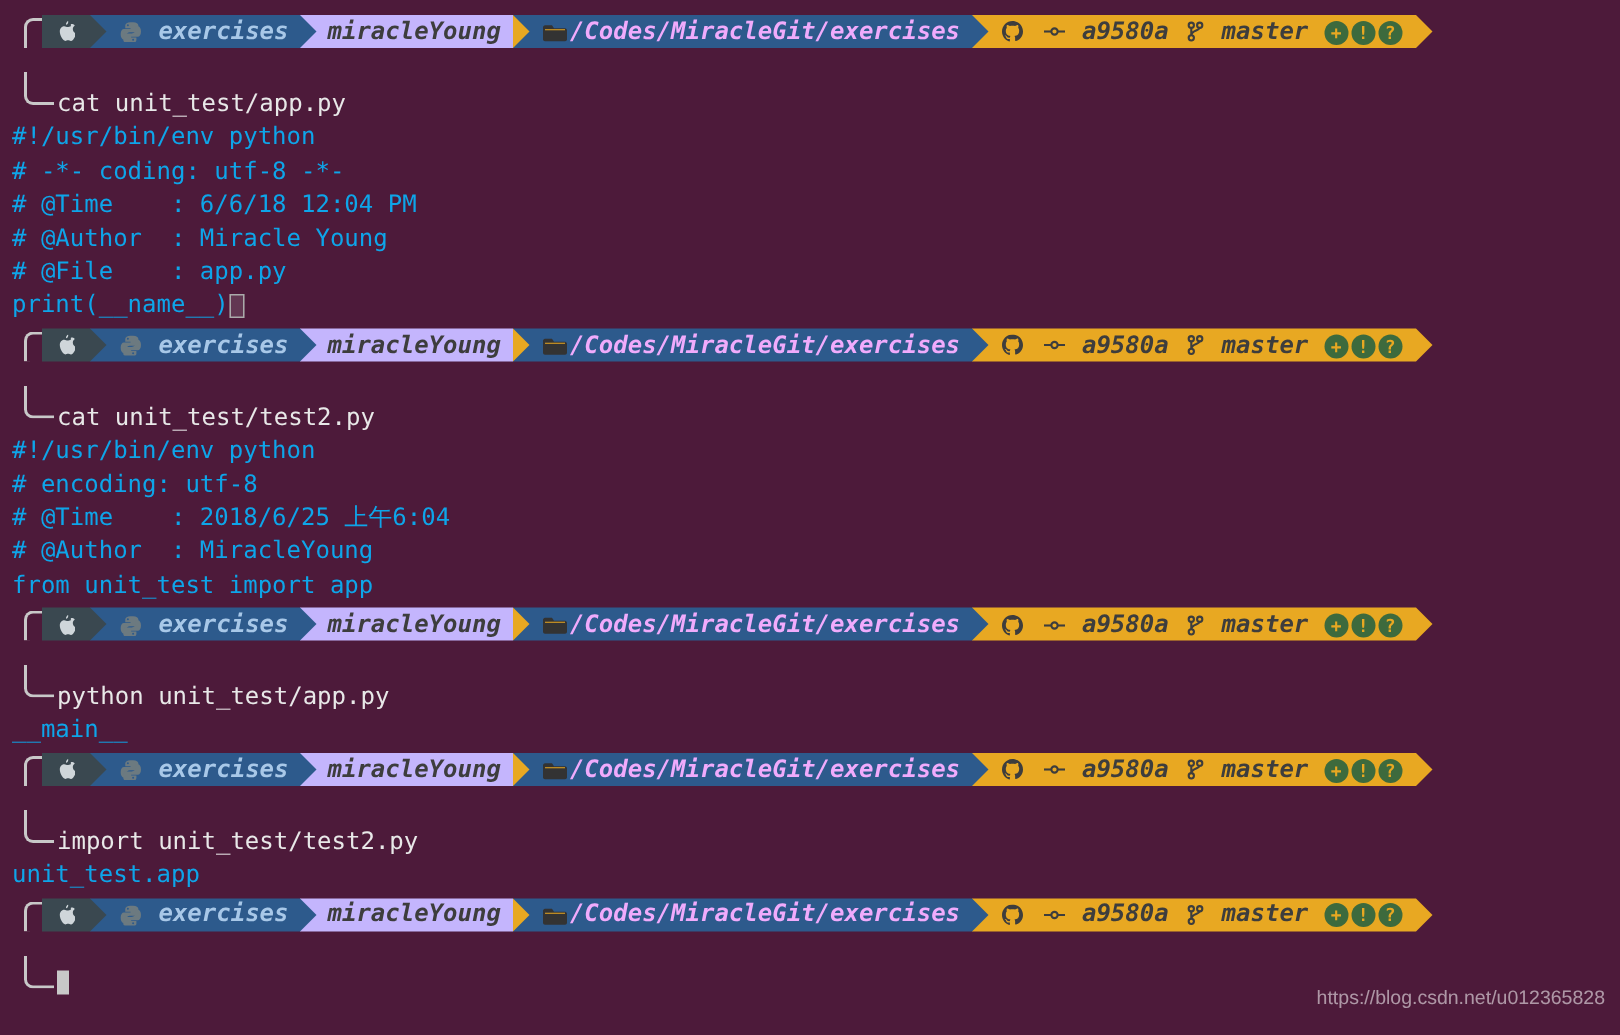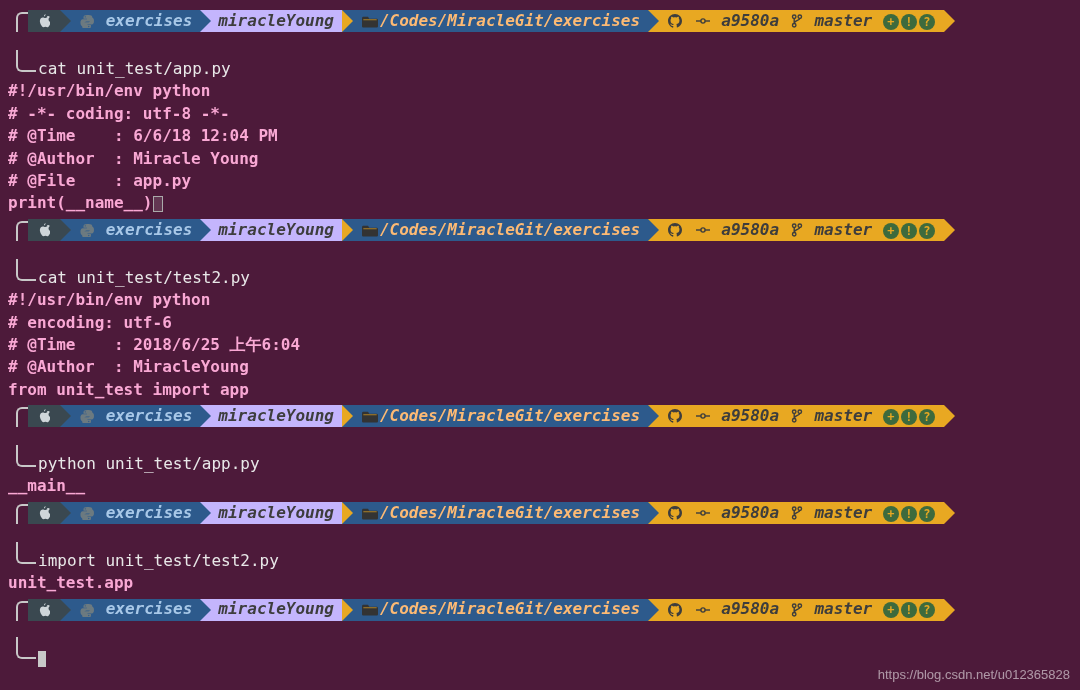--- a/index.html
+++ b/index.html
@@ -45,50 +45,50 @@
     border-left: 11px solid currentColor;
     z-index: 2;
   }
   .seg-grey { background: #3a4850; color: #3a4850; }
   .seg-grey .txt { color: #6c7a80; }
   .seg-blue1 { background: #2d5a8c; color: #2d5a8c; }
   .seg-blue1 .txt { color: #a8c8e8; font-style: italic; }
   .seg-yellow { background: #c4b5fd; color: #e8a822; }
   .seg-yellow .txt { color: #3d3d3d; font-style: italic; }
   .seg-blue2 { background: #2d5a8c; color: #2d5a8c; }
-  .seg-blue2 .txt { color: #fdba74; font-style: italic; }
+  .seg-blue2 .txt { color: #f0abfc; font-style: italic; }
   .seg-yellow2 { background: #e8a822; color: #e8a822; }
   .seg-yellow2 .txt { color: #3d3d3d; font-style: italic; }
   .icon { margin: 0 2px; }
   .txt { }
-  .cmd-line { display: flex; align-items: flex-end; margin-top: 24px; }
+  .cmd-line { display: flex; align-items: flex-start; margin-top: 24px; }
   .cmd-hook {
     width: 30px; height: 20px; position: relative;
   }
   .cmd-hook::before {
     content: ""; position: absolute; top: -10px; left: 8px;
     width: 18px; height: 20px;
     border-left: 2px solid #c8c8c8;
     border-bottom: 2px solid #c8c8c8;
     border-bottom-left-radius: 6px;
   }
   .cmd { color: #e8e8e8; white-space: pre; }
-  .out { color: #f9a8d4; white-space: pre; margin: 0; font-weight: bold; }
+  .out { color: #0ea5e9; white-space: pre; margin: 0; }
   .cursor {
     display: inline-block; width: 8px; height: 16px;
     background: #c8c8c8; vertical-align: text-bottom;
     margin-left: 0;
   }
   .cursor-box {
     display:inline-block; width:10px; height:16px;
     border:1px solid #aaa; vertical-align: text-bottom;
     background: rgba(220,220,220,0.15);
   }
   .watermark {
-    position: absolute; right: 10px; bottom: 6px;
+    position: absolute; right: 10px; bottom: 16px;
     color: rgba(255,255,255,0.55); font-size: 13px;
     font-family: Arial, sans-serif;
   }
   svg.apple { width: 12px; height: 14px; fill: #cfd6da; vertical-align: middle; }
   svg.pyicon { width: 14px; height: 14px; fill: #6c7a80; vertical-align: middle; }
   svg.folder { width: 16px; height: 13px; fill: #333; vertical-align: middle; }
   svg.github { width: 14px; height: 14px; fill: #3d3d3d; vertical-align: middle; }
   svg.branch { width: 12px; height: 14px; fill: #3d3d3d; vertical-align: middle; }
   svg.commit { width: 14px; height: 10px; fill: #3d3d3d; vertical-align: middle; }
   .badge {
@@ -190,21 +190,21 @@
                 <path d="M4 6v8M12 6c0 4-8 2-8 8" fill="none" stroke="#3d3d3d" stroke-width="2"></path>
               </svg></span> <span>master</span> <span class="badge">+</span><span class="badge">!</span><span class="badge">?</span></span>
         </div>
     </div>
   </div>
   <div class="cmd-line">
     <div class="cmd-hook"></div>
     <span class="cmd">cat unit_test/test2.py</span>
   </div>
     <div class="out">#!/usr/bin/env python</div>
-    <div class="out"># encoding: utf-6</div>
+    <div class="out"># encoding: utf-8</div>
     <div class="out"># @Time    : 2018/6/25 上午6:04</div>
     <div class="out"># @Author  : MiracleYoung</div>
     <div class="out"></div>
     <div class="out">from unit_test import app</div>
   <div class="prompt-line">
     <div class="prompt-hook"></div>
     <div class="segments">
       <div class="seg seg-grey">
           <span class="txt"><span class="icon"><svg class="apple" viewBox="0 0 170 200">
                 <path d="M131 49c-9 0-23 9-31 9s-20-9-32-9c-17 0-42 14-42 52 0 38 32 89 52 89 9 0 16-7 27-7s16 7 27 7c20 0 47-47 47-72-21-9-29-26-29-42-0-14 8-27 19-34-8-10-22-14-28-14-3 0-7 1-10 2z M105 0c-12 6-22 22-20 36 13-1 25-17 20-36z"></path>

